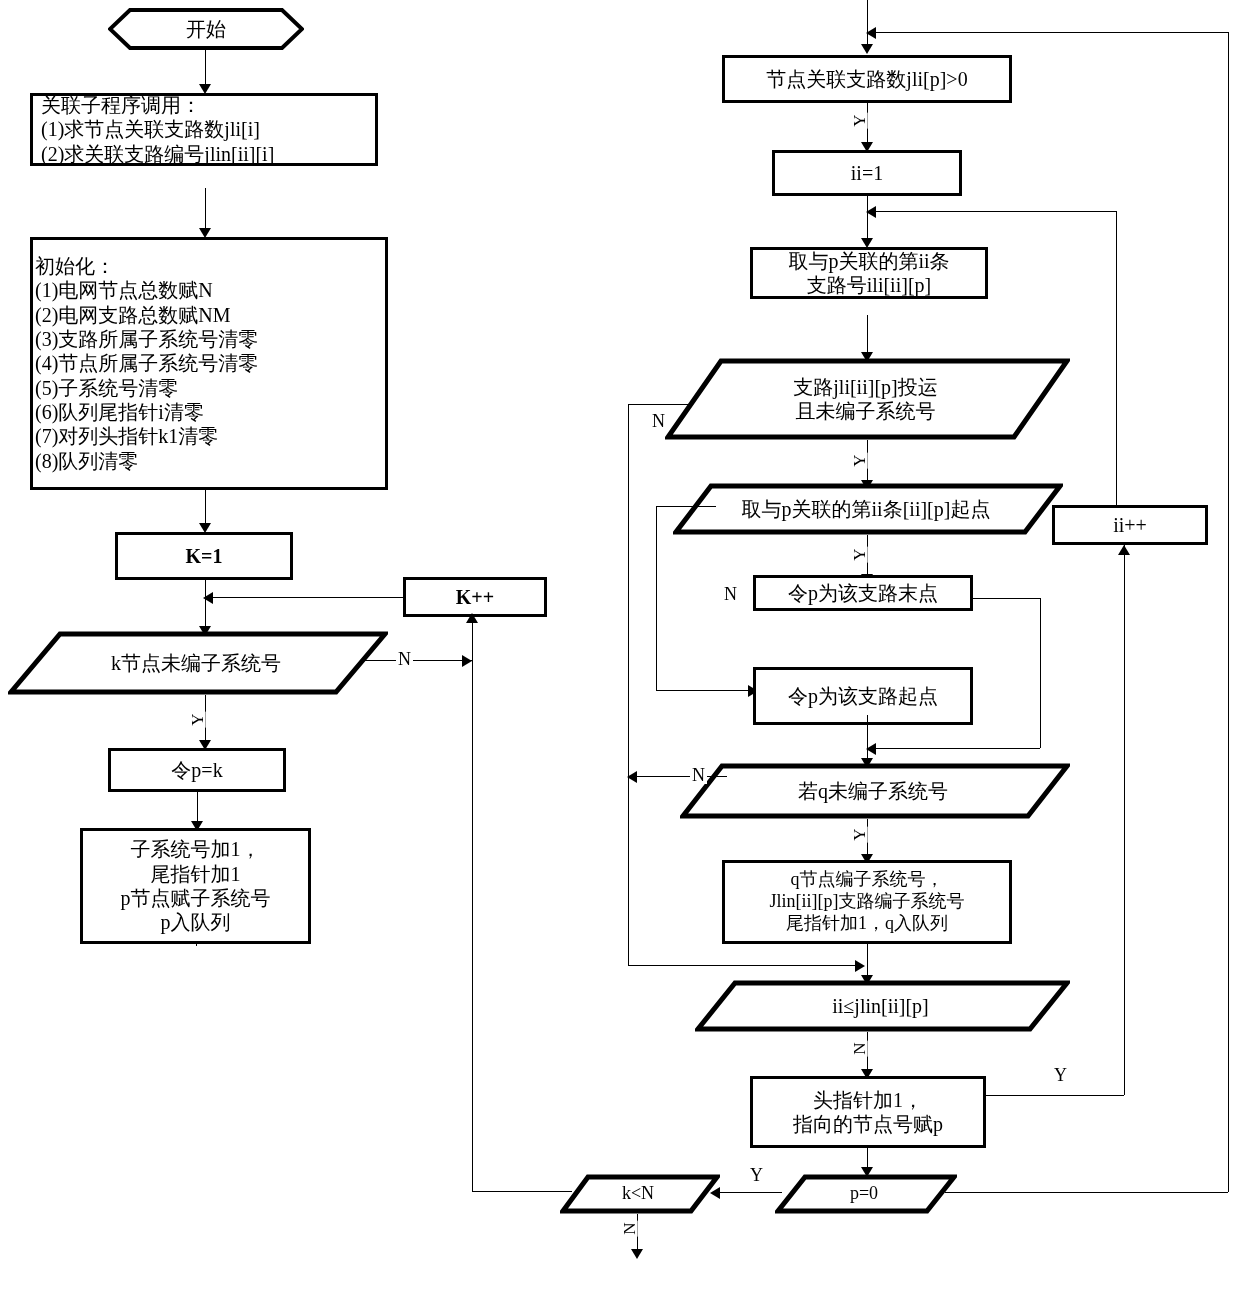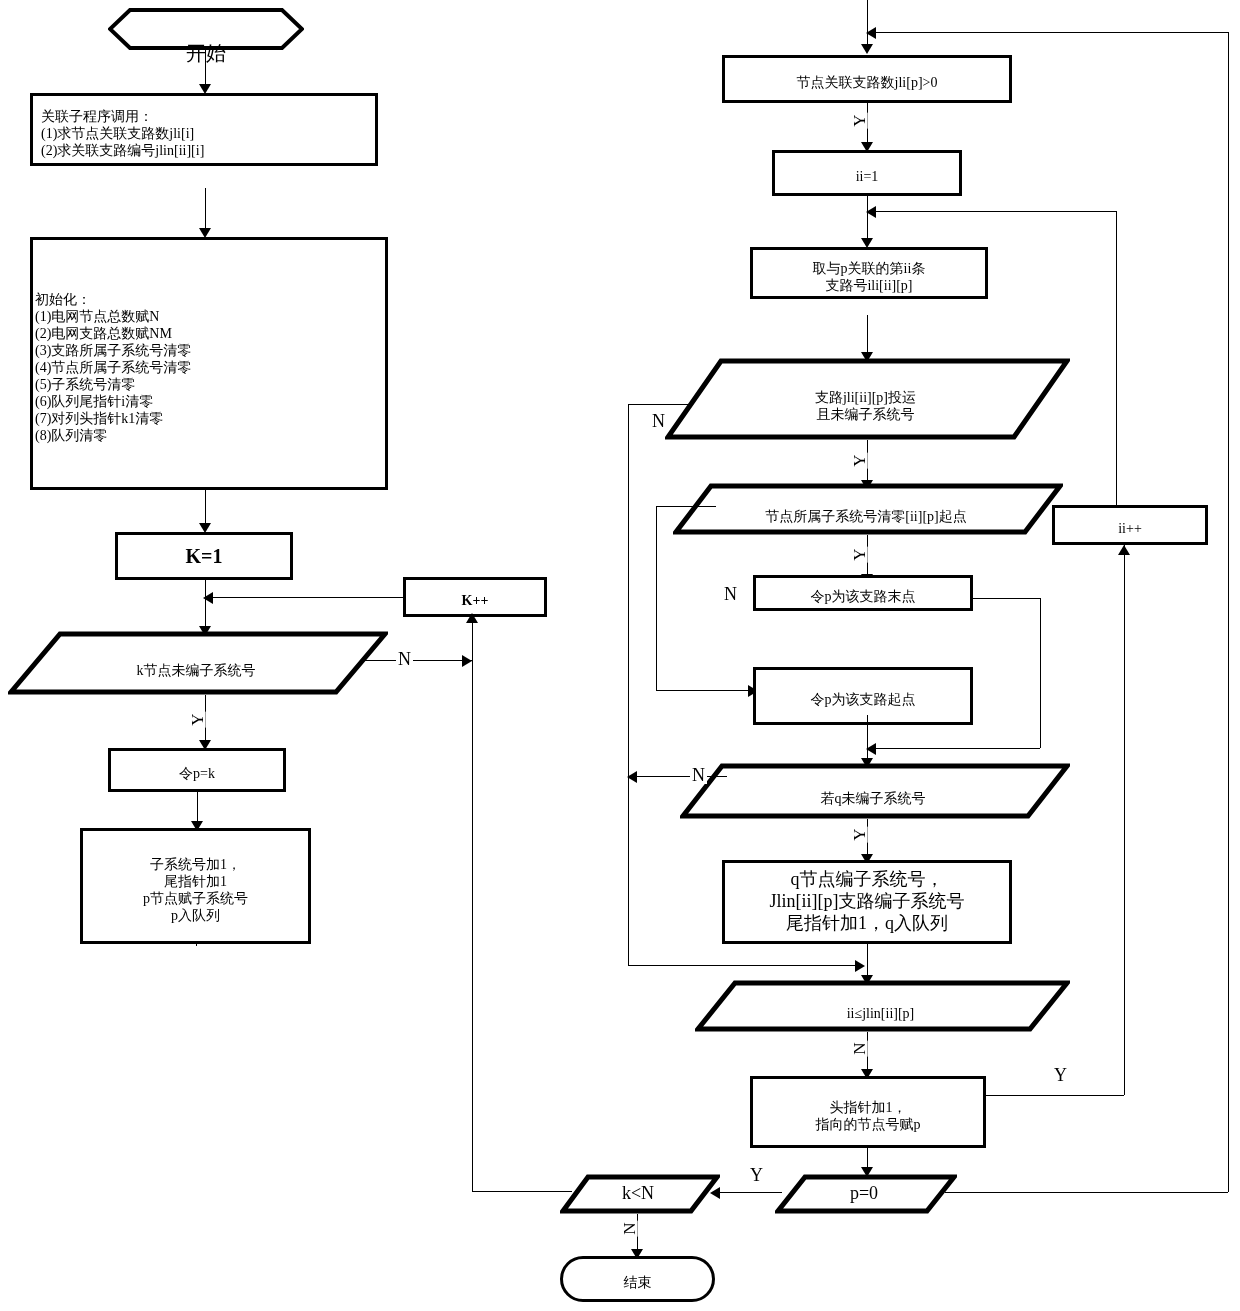--- a/index.html
+++ b/index.html
@@ -10,32 +10,32 @@
   .rect{border:3px solid #000;}
   .txt{white-space:pre-line;line-height:1.22;}
   .para{position:absolute;}
   .para svg{display:block;}
   .para .plabel{position:absolute;left:0;right:4px;top:50%;transform:translateY(-50%);
                 text-align:center;white-space:pre-line;line-height:1.2;}
   .term{position:absolute;box-sizing:border-box;border:3px solid #000;border-radius:999px;
         display:flex;align-items:center;justify-content:center;background:#fff;}
   .hex{position:absolute;}
   .hex .hlabel{position:absolute;left:0;right:0;top:50%;transform:translateY(-50%);
-               text-align:center;margin-top:24px;}
+               text-align:center;}
   .line{position:absolute;background:#000;}
   .hline{height:1px;}
   .vline{width:1px;}
   .arrow{position:absolute;width:0;height:0;}
   .arr-down{border-left:6px solid transparent;border-right:6px solid transparent;border-top:10px solid #000;}
   .arr-up{border-left:6px solid transparent;border-right:6px solid transparent;border-bottom:10px solid #000;}
   .arr-left{border-top:6px solid transparent;border-bottom:6px solid transparent;border-right:10px solid #000;}
   .arr-right{border-top:6px solid transparent;border-bottom:6px solid transparent;border-left:10px solid #000;}
   .lbl{position:absolute;font-size:17px;color:#000;background:#fff;padding:0 2px;line-height:1;}
   .lbl.rot{transform:rotate(-90deg);transform-origin:center center;}
-  .f17{font-size:17px;} .f18{font-size:18px;} .f19{font-size:14px;margin-top:8px;} .f20{font-size:20px;}
+  .f17{font-size:17px;} .f18{font-size:18px;} .f19{font-size:20px;} .f20{font-size:20px;}
   .bold{font-weight:bold;}
   .leftalign{text-align:left;}
 </style>
 </head>
 <body>
 
 <div id="canvas">
 
   <div class="hex" style="left:108px;top:8px;width:196px;height:42px;">
     <svg width="196" height="42" viewBox="0 0 196 42">
@@ -166,21 +166,21 @@
   <div class="arrow arr-right" style="left:855px;top:960px;"></div>
 
   <div class="line vline" style="left:867px;top:440px;height:45px;"></div>
   <div class="lbl f17 rot" style="left:851px;top:452px;">Y</div>
   <div class="arrow arr-down" style="left:861px;top:480px;"></div>
 
   <div class="para" style="left:673px;top:483px;width:390px;height:52px;">
     <svg width="390" height="52" viewBox="0 0 390 52">
       <polygon points="38,3 387,3 352,49 3,49" fill="#fff" stroke="#000" stroke-width="5"></polygon>
     </svg>
-    <div class="plabel f19">节点所属子系统号清零[ii][p]起点</div>
+    <div class="plabel f19">取与p关联的第ii条[ii][p]起点</div>
   </div>
 
   <div class="line hline" style="left:656px;top:506px;width:60px;"></div>
   <div class="line vline" style="left:656px;top:506px;height:184px;"></div>
   <div class="line hline" style="left:656px;top:690px;width:97px;"></div>
   <div class="arrow arr-right" style="left:748px;top:685px;"></div>
   <div class="lbl f18" style="left:722px;top:585px;">N</div>
 
   <div class="line vline" style="left:867px;top:535px;height:45px;"></div>
   <div class="lbl f17 rot" style="left:851px;top:546px;">Y</div>
@@ -274,17 +274,14 @@
     <div class="plabel f18">k&lt;N</div>
   </div>
 
   <div class="line hline" style="left:472px;top:1191px;width:100px;"></div>
   <div class="line vline" style="left:472px;top:660px;height:531px;"></div>
 
   <div class="line vline" style="left:637px;top:1214px;height:40px;"></div>
   <div class="lbl f17 rot" style="left:621px;top:1220px;">N</div>
   <div class="arrow arr-down" style="left:631px;top:1249px;"></div>
 
-  <div class="term" style="left:560px;top:1256px;width:155px;height:46px;">
-    <div class="txt f19">结束</div>
-  </div>
 
 </div>
 
 </body></html>

